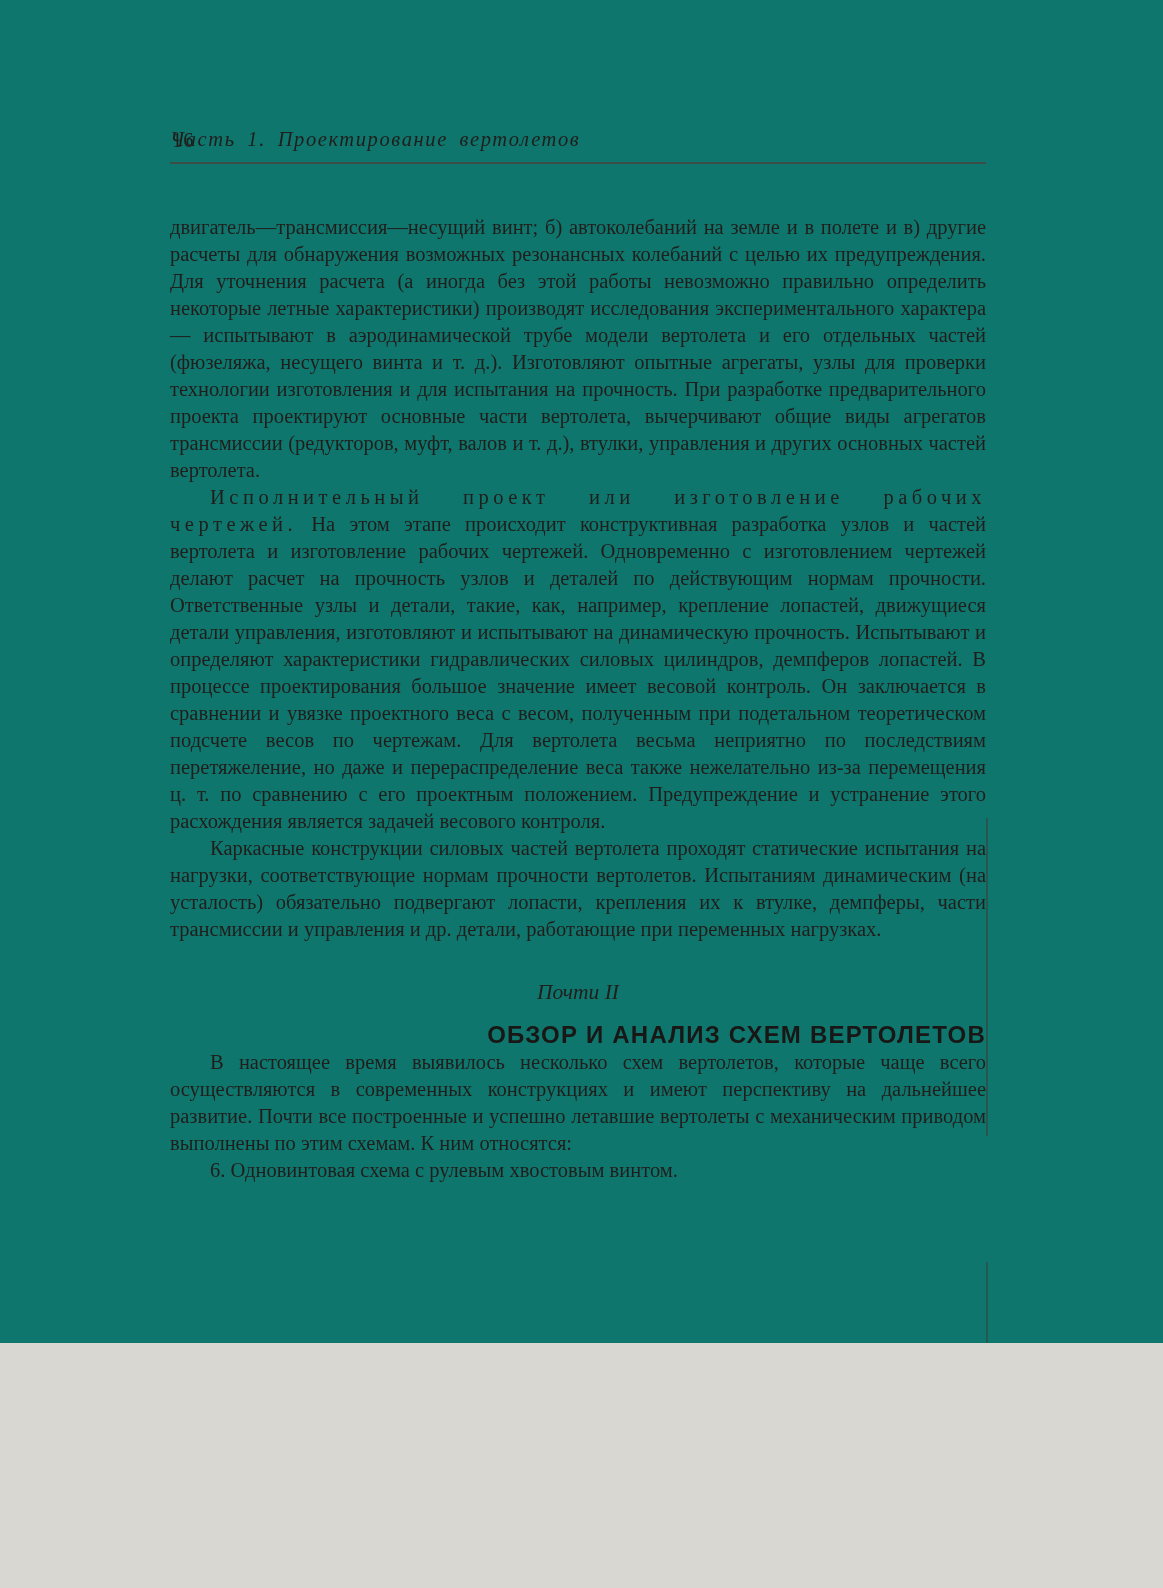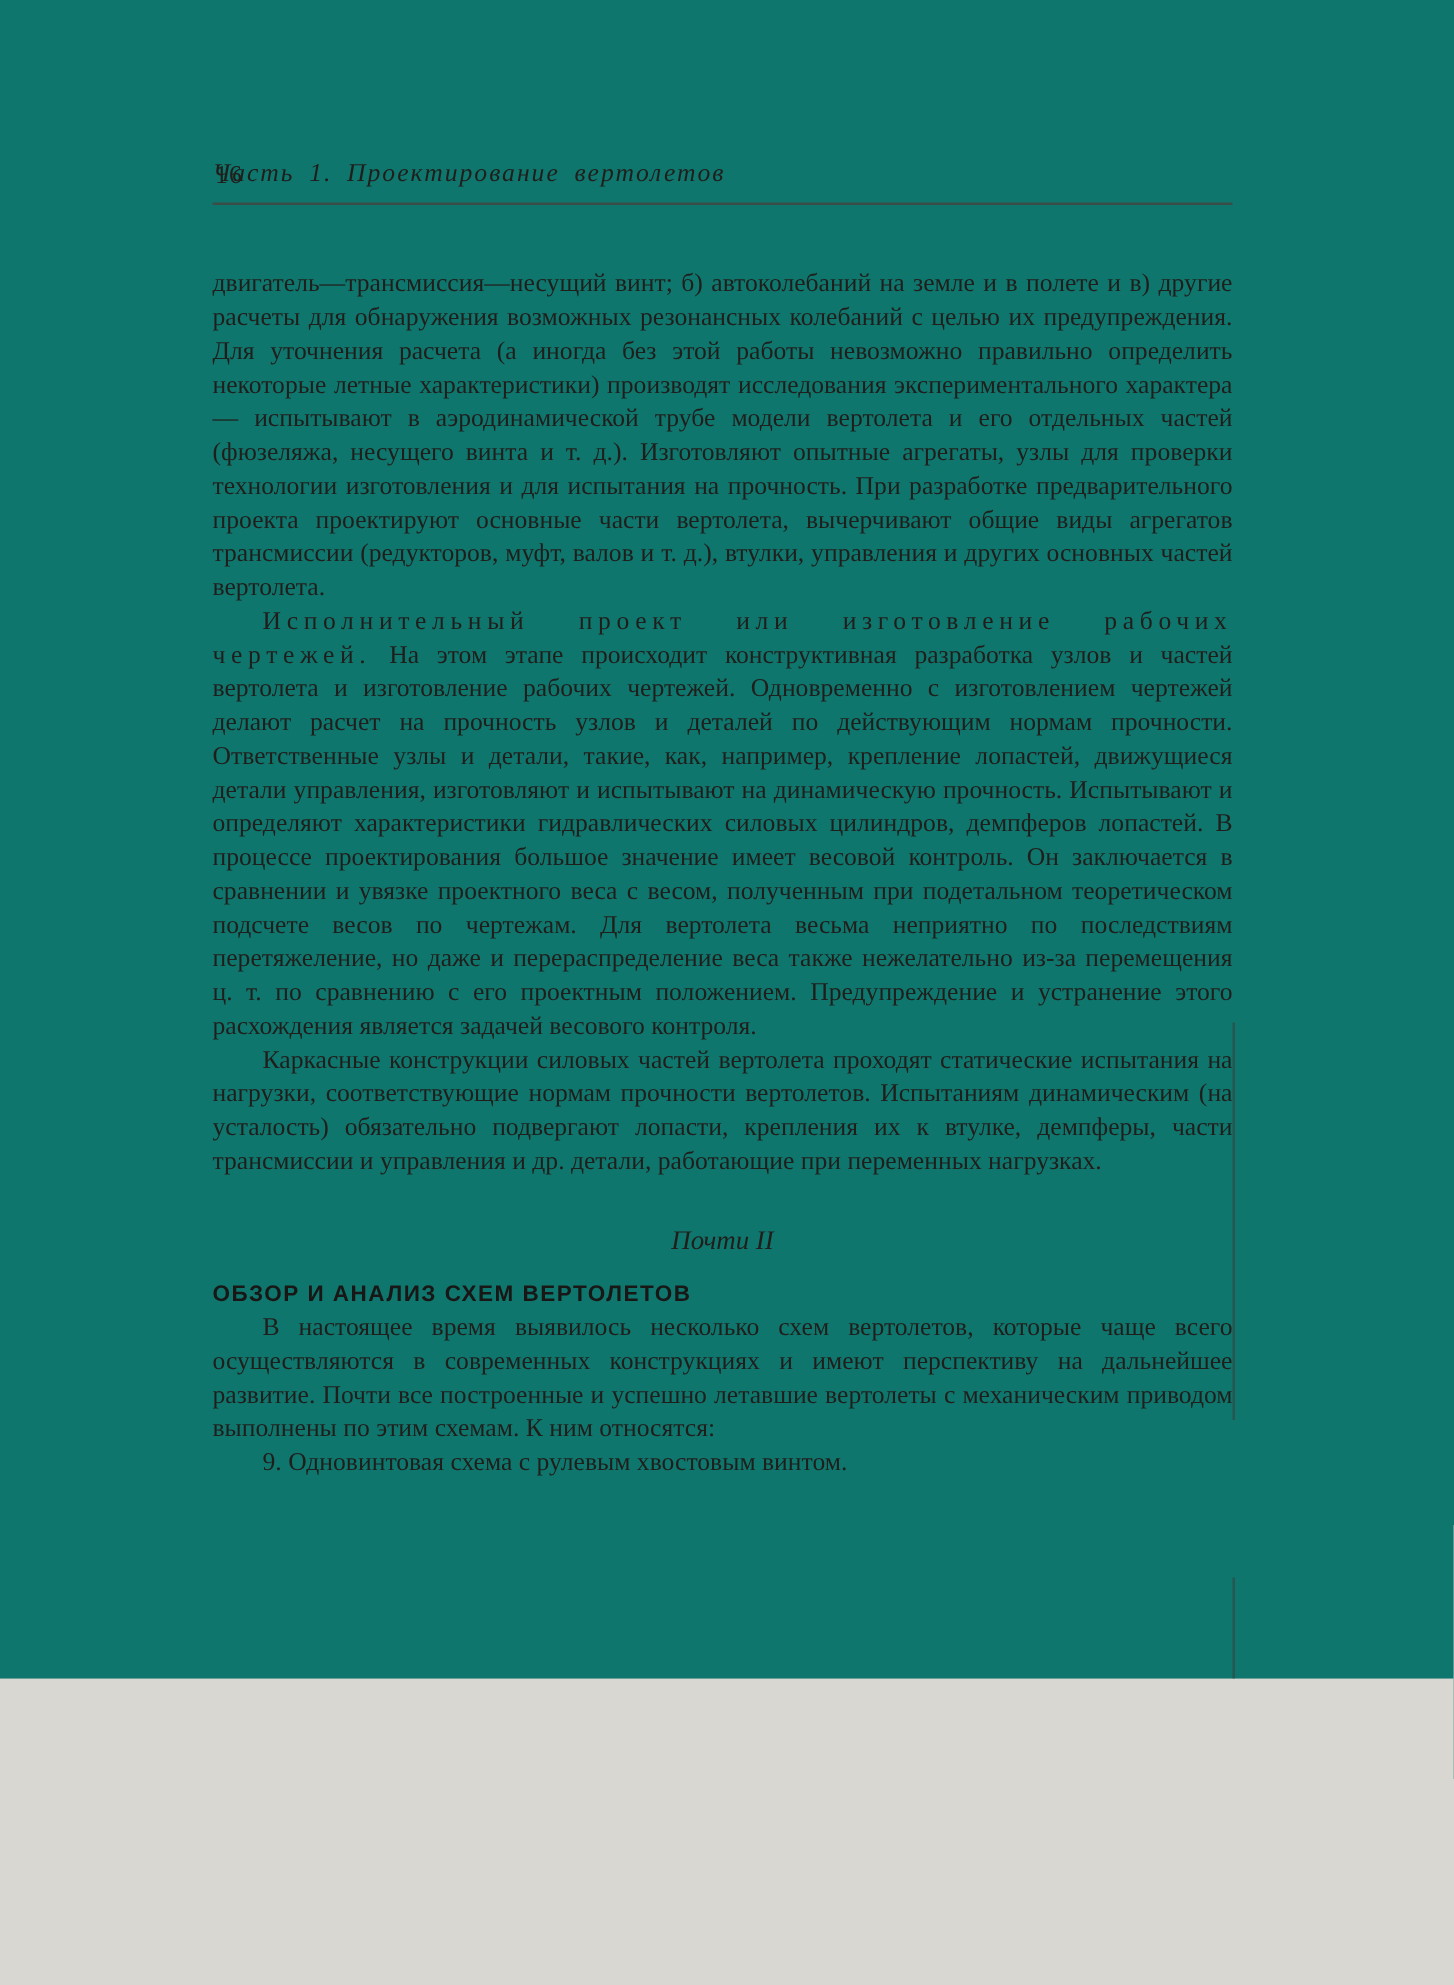--- a/index.html
+++ b/index.html
@@ -66,24 +66,24 @@
   }
   .chapter-label {
     margin-top: 36px;
     text-align: center;
     font-style: italic;
     font-size: 21.5px;
     line-height: 27px;
   }
   .chapter-title {
     margin: 15px 0 0 0;
-    text-align: left;
+    text-align: right;
     font-family: "Liberation Sans", "DejaVu Sans", sans-serif;
     font-weight: bold;
-    font-size: 18px;
+    font-size: 24px;
     letter-spacing: 1.2px;
     line-height: 28px;
     color: #181715;
   }
   .after-title {
     margin-top: 30px;
   }
   .artifact {
     position: absolute;
     background: #3c3a36;
@@ -131,21 +131,21 @@
       <p><span class="spaced">Исполнительный проект или изготовление рабочих чертежей.</span> <span>На этом этапе происходит конструктивная разработка узлов и частей вертолета и изготовление рабочих чертежей. Одновременно с изготовлением чертежей делают расчет на прочность узлов и деталей по действующим нормам прочности. Ответственные узлы и детали, такие, как, например, крепление лопастей, движущиеся детали управления, изготовляют и испытывают на динамическую прочность. Испытывают и определяют характеристики гидравлических силовых цилиндров, демпферов лопастей. В процессе проектирования большое значение имеет весовой контроль. Он заключается в сравнении и увязке проектного веса с весом, полученным при подетальном теоретическом подсчете весов по чертежам. Для вертолета весьма неприятно по последствиям перетяжеление, но даже и перераспределение веса также нежелательно из-за перемещения ц. т. по сравнению с его проектным положением. Предупреждение и устранение этого расхождения является задачей весового контроля.</span></p>
 
       <p>Каркасные конструкции силовых частей вертолета проходят статические испытания на нагрузки, соответствующие нормам прочности вертолетов. Испытаниям динамическим (на усталость) обязательно подвергают лопасти, крепления их к втулке, демпферы, части трансмиссии и управления и др. детали, работающие при переменных нагрузках.</p>
 
       <div class="chapter-label">Почти II</div>
 
       <div class="chapter-title">ОБЗОР И АНАЛИЗ СХЕМ ВЕРТОЛЕТОВ</div>
 
       <p class="after-title">В настоящее время выявилось несколько схем вертолетов, которые чаще всего осуществляются в современных конструкциях и имеют перспективу на дальнейшее развитие. Почти все построенные и успешно летавшие вертолеты с механическим приводом выполнены по этим схемам. К ним относятся:</p>
 
-      <p>9. Одновинтовая схема с рулевым хвостовым винтом.</p>
+      <p>6. Одновинтовая схема с рулевым хвостовым винтом.</p>
 
     </div>
   </div>
 
   <div class="artifact artifact-right-1"></div>
   <div class="artifact artifact-right-2"></div>
   <div class="artifact artifact-bottom"></div>
 
 </div>
 

